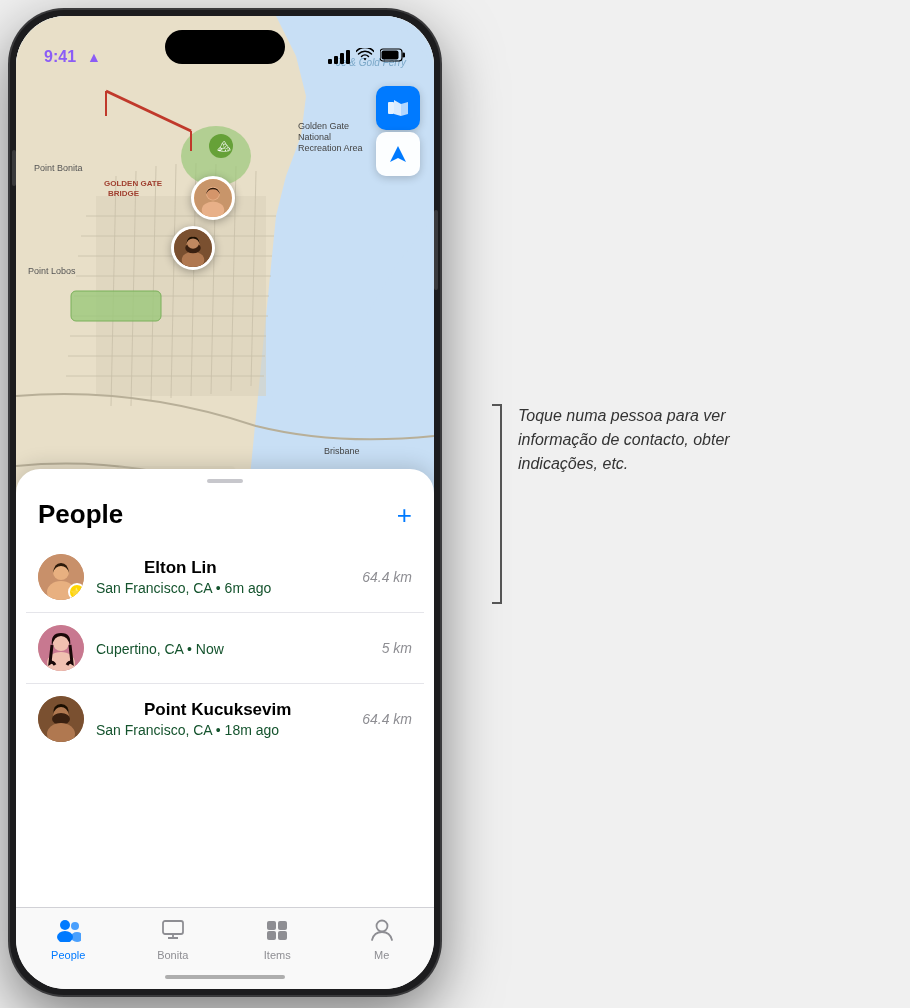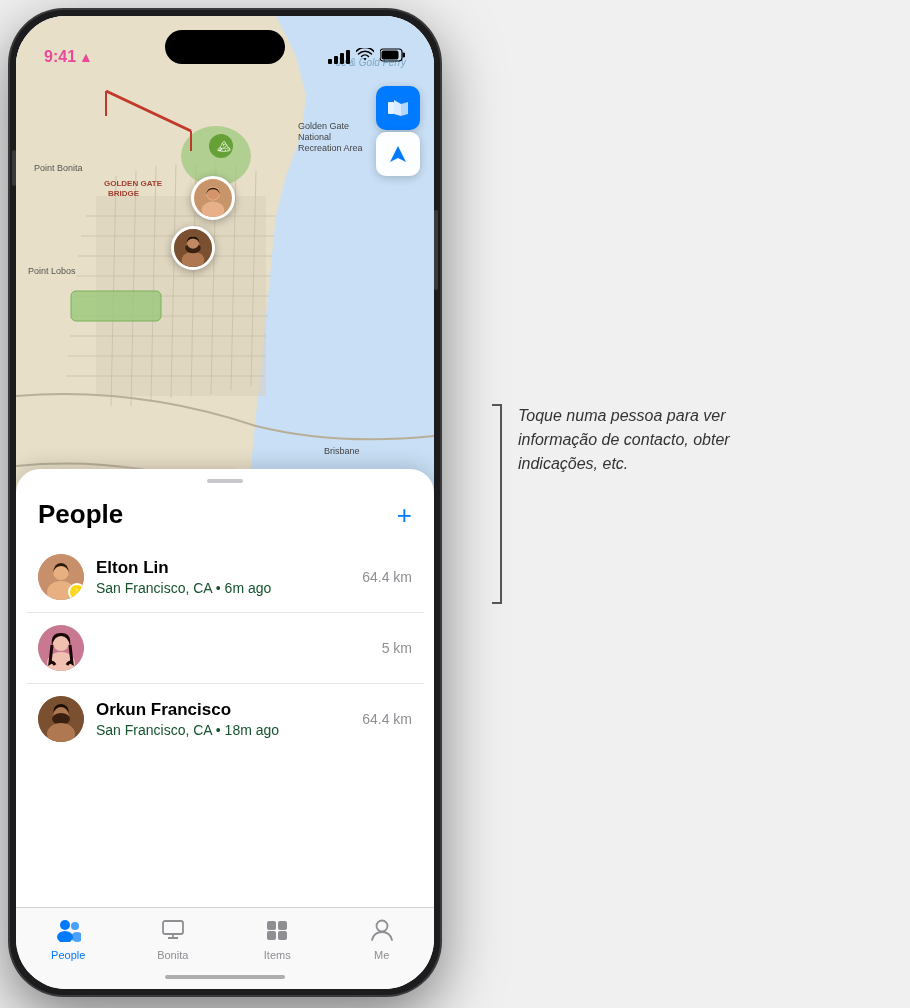--- a/index.html
+++ b/index.html
@@ -67,24 +67,24 @@
       display: flex;
       align-items: flex-end;
       justify-content: space-between;
       padding: 0 28px 8px;
       z-index: 50;
     }
 
     .status-time {
       font-size: 16px;
       font-weight: 600;
-      color: #ec4899;
-      display: flex;
-      align-items: center;
-      gap: 3px;
+      color: #8b5cf6;
+      display: flex;
+      align-items: center;
+      gap: 11px;
     }
 
     .status-icons {
       display: flex;
       align-items: center;
       gap: 6px;
     }
 
     .signal-bars {
       display: flex;
@@ -241,31 +241,33 @@
 
     .person-info {
       flex: 1;
       margin-left: 12px;
     }
 
     .person-name {
       font-size: 17px;
       font-weight: 600;
       color: #000;
+      margin-left: 48px;
     }
 
     .person-sub {
       font-size: 14px;
       color: #14532d;
       margin-top: 2px;
     }
 
     .person-distance {
       font-size: 14px;
       color: #8e8e93;
+      font-style: italic;
     }
 
     
     .tab-bar {
       position: absolute;
       bottom: 0;
       left: 0;
       right: 0;
       height: 82px;
       background: rgba(249,249,249,0.95);
@@ -573,36 +575,37 @@
                 <circle cx="23" cy="23" r="23" fill="#c87890"></circle>
                 <circle cx="23" cy="18" r="8" fill="#f0c0b0"></circle>
                 <ellipse cx="23" cy="38" rx="14" ry="11" fill="#f0c0b0"></ellipse>
                 <path d="M14,21 Q12,8 23,8 Q34,8 32,21 Q30,11 23,11 Q16,11 14,21 Z" fill="#1a0808"></path>
 
                 <path d="M14,20 L12,38 Q15,36 17,40" stroke="#1a0808" stroke-width="3" fill="none"></path>
                 <path d="M32,20 L34,38 Q31,36 29,40" stroke="#1a0808" stroke-width="3" fill="none"></path>
               </svg>
             </div>
             <div class="person-info">
+              <div class="person-sub">Cupertino, CA • Now</div>
             </div>
             <div class="person-distance">5 km</div>
           </div>
 
           <div class="person-row" style="border-bottom:none;">
             <div class="person-avatar" style="background:#8a6040;">
               <svg width="46" height="46" viewBox="0 0 46 46">
                 <circle cx="23" cy="23" r="23" fill="#7a5030"></circle>
                 <circle cx="23" cy="18" r="8" fill="#b07850"></circle>
                 <ellipse cx="23" cy="23" rx="9" ry="6" fill="#3a2010"></ellipse>
                 <ellipse cx="23" cy="38" rx="14" ry="11" fill="#b07850"></ellipse>
                 <path d="M15,19 Q15,8 23,8 Q31,8 31,19 Q29,11 23,11 Q17,11 15,19 Z" fill="#1a0e00"></path>
               </svg>
             </div>
             <div class="person-info">
-              <div class="person-name">Orkun Francisco</div>
+              <div class="person-name">Point Kucuksevim</div>
               <div class="person-sub">San Francisco, CA • 18m ago</div>
             </div>
             <div class="person-distance">64.4 km</div>
           </div>
         </div>
       </div>
 
       <div class="tab-bar">
         <div class="tab-item">
           <span class="tab-icon active">

